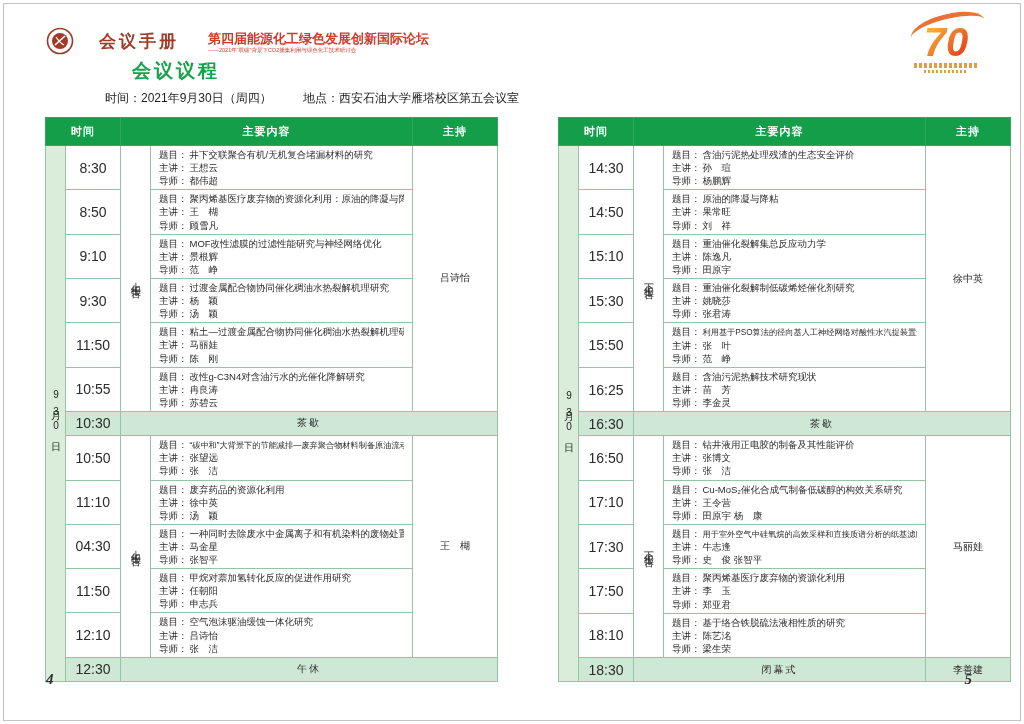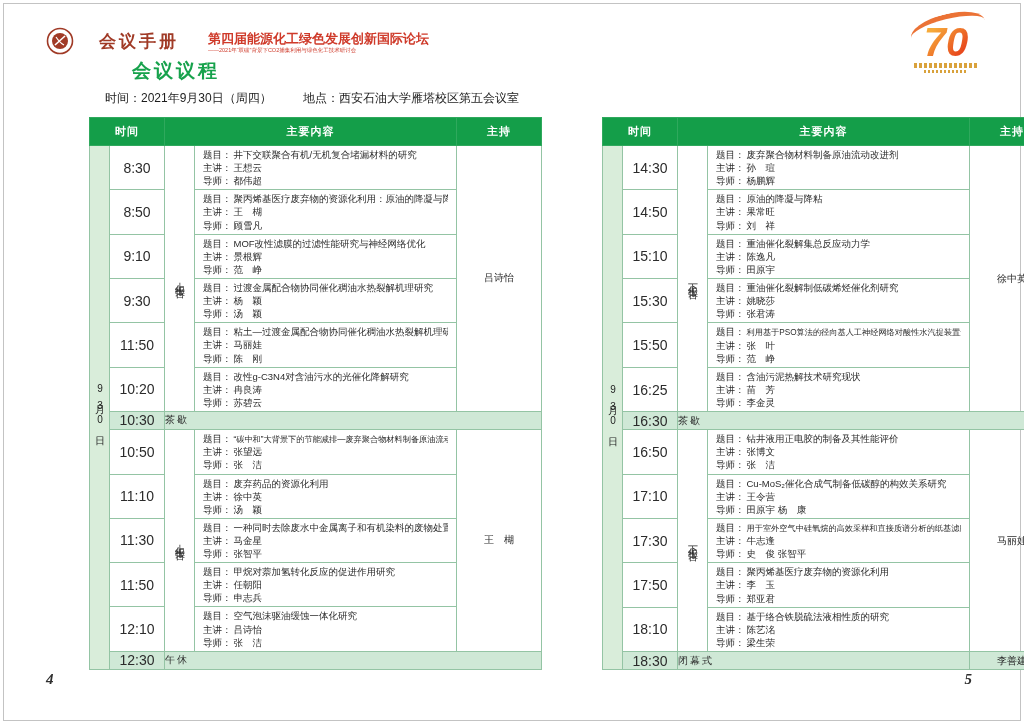--- a/index.html
+++ b/index.html
@@ -29,35 +29,35 @@
                     border-top:5px solid #e85a12; border-radius:50%; transform:rotate(-14deg); opacity:.85; }
   .logo-cap1 { width:64px; height:5px; margin:1px auto 0;
                background:repeating-linear-gradient(90deg,#d9a23c 0 3px,transparent 3px 5px); }
   .logo-cap2 { width:44px; height:3px; margin:2px auto 0;
                background:repeating-linear-gradient(90deg,#d9a23c 0 2px,transparent 2px 4px); }
 
   
   .agenda { position:absolute; top:117px; }
   .agenda.left  { left:45px; }
   .agenda.right { left:558px; }
-  table { border-collapse:collapse; table-layout:fixed; width:452px; border:1px solid #7db98f;margin-left:44px; }
+  table { border-collapse:collapse; table-layout:fixed; width:452px; border:1px solid #7db98f; }
   th { background:#149e49; color:#fff; font-size:11px; font-weight:bold; height:28px;
        border:1px solid #2fa95d; letter-spacing:1px; }
   td { border:1px solid #94c4a4; font-size:9.5px; color:#2b2b2b; vertical-align:middle; }
   td.date-cell { background:#d9edda; writing-mode:vertical-rl; text-orientation:upright;
                  text-align:center; font-size:10px; letter-spacing:3px; color:#222; width:20px; }
   td.time-cell { text-align:center; font-size:14px; }
   td.session-cell { writing-mode:vertical-rl; text-orientation:upright; text-align:center;
                     font-size:10px; letter-spacing:2px; }
   td.content-cell { padding:2px 8px; }
   td.host-cell { text-align:center; font-size:10px; }
   .t-line { line-height:1.38; white-space:nowrap; overflow:hidden; }
   .t-line .lbl { margin-right:2px; }
-  tr.break-row td { background:#cfe8d6; height:18px; }
-  td.break-label { text-align:left; font-size:10px; letter-spacing:2px; }
+  tr.break-row td { background:#cfe8d6; height:24px; }
+  td.break-label { text-align:center; font-size:10px; letter-spacing:2px; }
 
   .pn { position:absolute; bottom:36px; font-size:15px; font-weight:bold; font-style:italic;
         color:#2f2f2f; font-family:"Liberation Serif","DejaVu Serif",serif; }
   .pn.left { left:46px; }
   .pn.right { right:52px; }
 </style>
 </head>
 <body>
 
 <div class="frame"></div>
@@ -144,21 +144,21 @@
         </tr>
         <tr>
           <td class="time-cell">11:50</td>
           <td class="content-cell">
             <div class="t-line"><span class="lbl">题目：</span><span>粘土—过渡金属配合物协同催化稠油水热裂解机理研究</span></div>
             <div class="t-line"><span class="lbl">主讲：</span><span>马丽娃</span></div>
             <div class="t-line"><span class="lbl">导师：</span><span>陈　刚</span></div>
           </td>
         </tr>
         <tr>
-          <td class="time-cell">10:20</td>
+          <td class="time-cell">10:55</td>
           <td class="content-cell">
             <div class="t-line"><span class="lbl">题目：</span><span>改性g-C3N4对含油污水的光催化降解研究</span></div>
             <div class="t-line"><span class="lbl">主讲：</span><span>冉良涛</span></div>
             <div class="t-line"><span class="lbl">导师：</span><span>苏碧云</span></div>
           </td>
         </tr>
         <tr class="break-row">
           <td class="time-cell">10:30</td>
           <td class="break-label" colspan="3">茶歇</td>
         </tr>
@@ -174,21 +174,21 @@
         </tr>
         <tr>
           <td class="time-cell">11:10</td>
           <td class="content-cell">
             <div class="t-line"><span class="lbl">题目：</span><span>废弃药品的资源化利用</span></div>
             <div class="t-line"><span class="lbl">主讲：</span><span>徐中英</span></div>
             <div class="t-line"><span class="lbl">导师：</span><span>汤　颖</span></div>
           </td>
         </tr>
         <tr>
-          <td class="time-cell">11:30</td>
+          <td class="time-cell">04:30</td>
           <td class="content-cell">
             <div class="t-line"><span class="lbl">题目：</span><span>一种同时去除废水中金属离子和有机染料的废物处置策略</span></div>
             <div class="t-line"><span class="lbl">主讲：</span><span>马金星</span></div>
             <div class="t-line"><span class="lbl">导师：</span><span>张智平</span></div>
           </td>
         </tr>
         <tr>
           <td class="time-cell">11:50</td>
           <td class="content-cell">
             <div class="t-line"><span class="lbl">题目：</span><span>甲烷对萘加氢转化反应的促进作用研究</span></div>
@@ -226,21 +226,21 @@
           <th colspan="2">主要内容</th>
           <th colspan="1">主持</th>
         </tr>
       </thead>
       <tbody>
         <tr>
           <td class="date-cell" rowspan="13">9月30日</td>
           <td class="time-cell">14:30</td>
           <td class="session-cell" rowspan="6">下午报告</td>
           <td class="content-cell">
-            <div class="t-line"><span class="lbl">题目：</span><span>废弃聚合物材料制备原油流动改进剂</span></div>
+            <div class="t-line"><span class="lbl">题目：</span><span>含油污泥热处理残渣的生态安全评价</span></div>
             <div class="t-line"><span class="lbl">主讲：</span><span>孙　瑄</span></div>
             <div class="t-line"><span class="lbl">导师：</span><span>杨鹏辉</span></div>
           </td>
           <td class="host-cell" rowspan="6">徐中英</td>
         </tr>
         <tr>
           <td class="time-cell">14:50</td>
           <td class="content-cell">
             <div class="t-line"><span class="lbl">题目：</span><span>原油的降凝与降粘</span></div>
             <div class="t-line"><span class="lbl">主讲：</span><span>果常旺</span></div>

